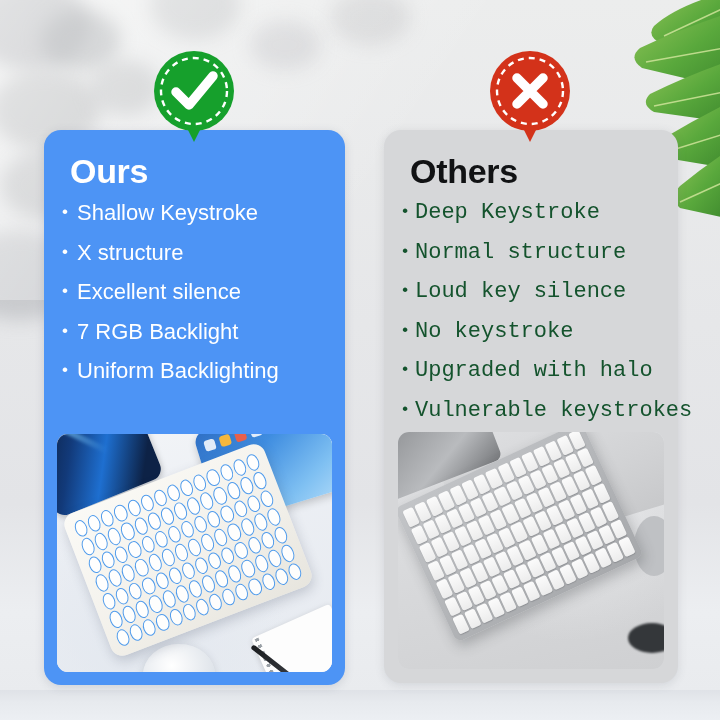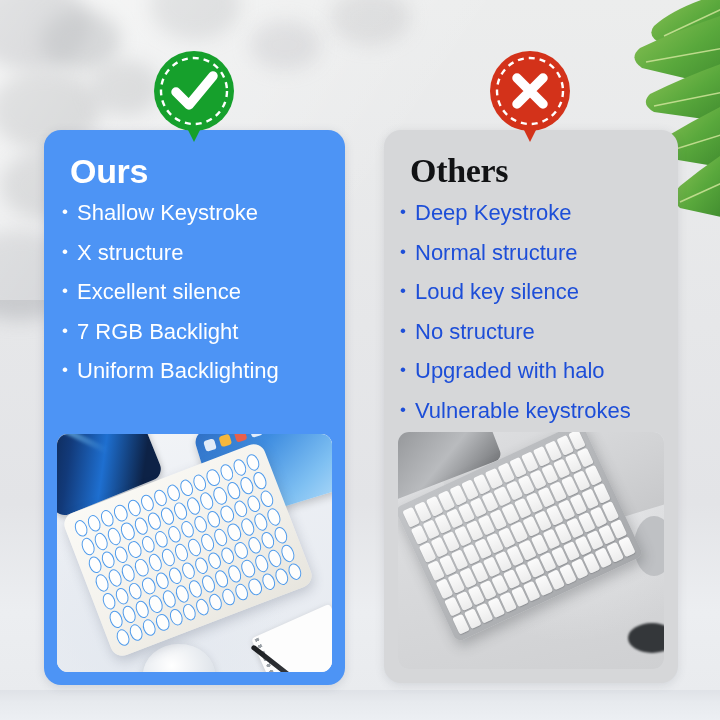--- a/index.html
+++ b/index.html
@@ -99,42 +99,42 @@
 
   .card-title {
     position: absolute;
     left: 26px;
     top: 22px;
     font-size: 34px;
     font-weight: bold;
     letter-spacing: -0.3px;
   }
   .card-ours .card-title { color: #ffffff; }
-  .card-others .card-title { color: #111214; font-family: Liberation Serif, serif; }
+  .card-others .card-title { color: #111214; }
 
   .bullets {
     position: absolute;
     left: 18px;
     top: 72px;
     width: 272px;
     list-style: none;
     margin: 0;
     padding: 0;
   }
   .card-others .bullets { left: 16px; }
   .bullets li {
     position: relative;
     padding-left: 15px;
     font-size: 22px;
     line-height: 21px;
     margin-bottom: 18.5px;
     white-space: nowrap;
   }
   .card-ours .bullets li { color: #ffffff; }
-  .card-others .bullets li { color: #1d4ed8; }
+  .card-others .bullets li { color: #14532d; font-family: Liberation Mono, monospace; }
   .bullets li::before {
     content: "\2022";
     position: absolute;
     left: 0;
     top: -1px;
     font-size: 17px;
   }
 
   
   .photo {
@@ -518,21 +518,21 @@
       <div class="pen"></div>
     </div>
   </div>
 
   <div class="card card-others">
     <div class="card-title">Others</div>
     <ul class="bullets">
       <li>Deep Keystroke</li>
       <li>Normal structure</li>
       <li>Loud key silence</li>
-      <li>No structure</li>
+      <li>No keystroke</li>
       <li>Upgraded with halo</li>
       <li>Vulnerable keystrokes</li>
     </ul>
 
     <div class="photo photo-others">
       <div class="desk-others"></div>
       <div class="mat-others"></div>
       <div class="laptop-edge"></div>
       <div class="blob-right"></div>
       <div class="kb-others">

